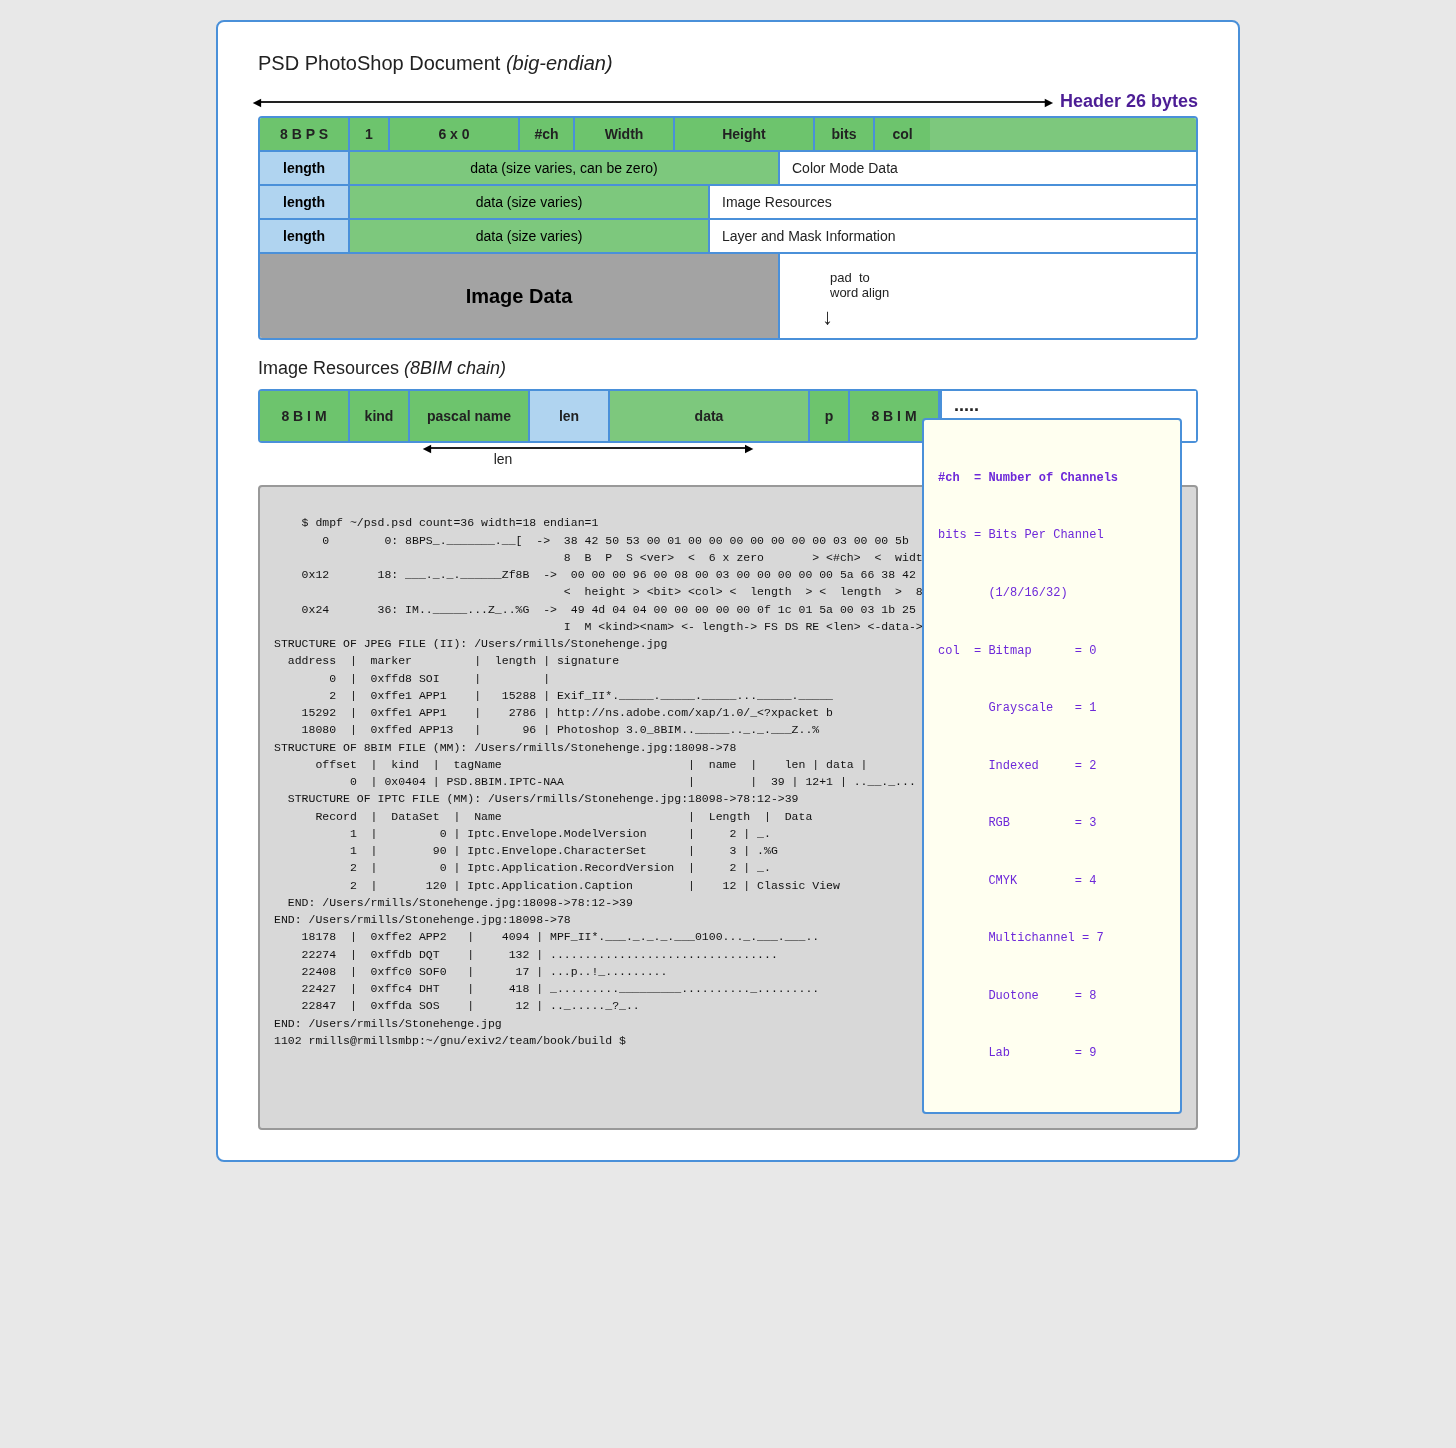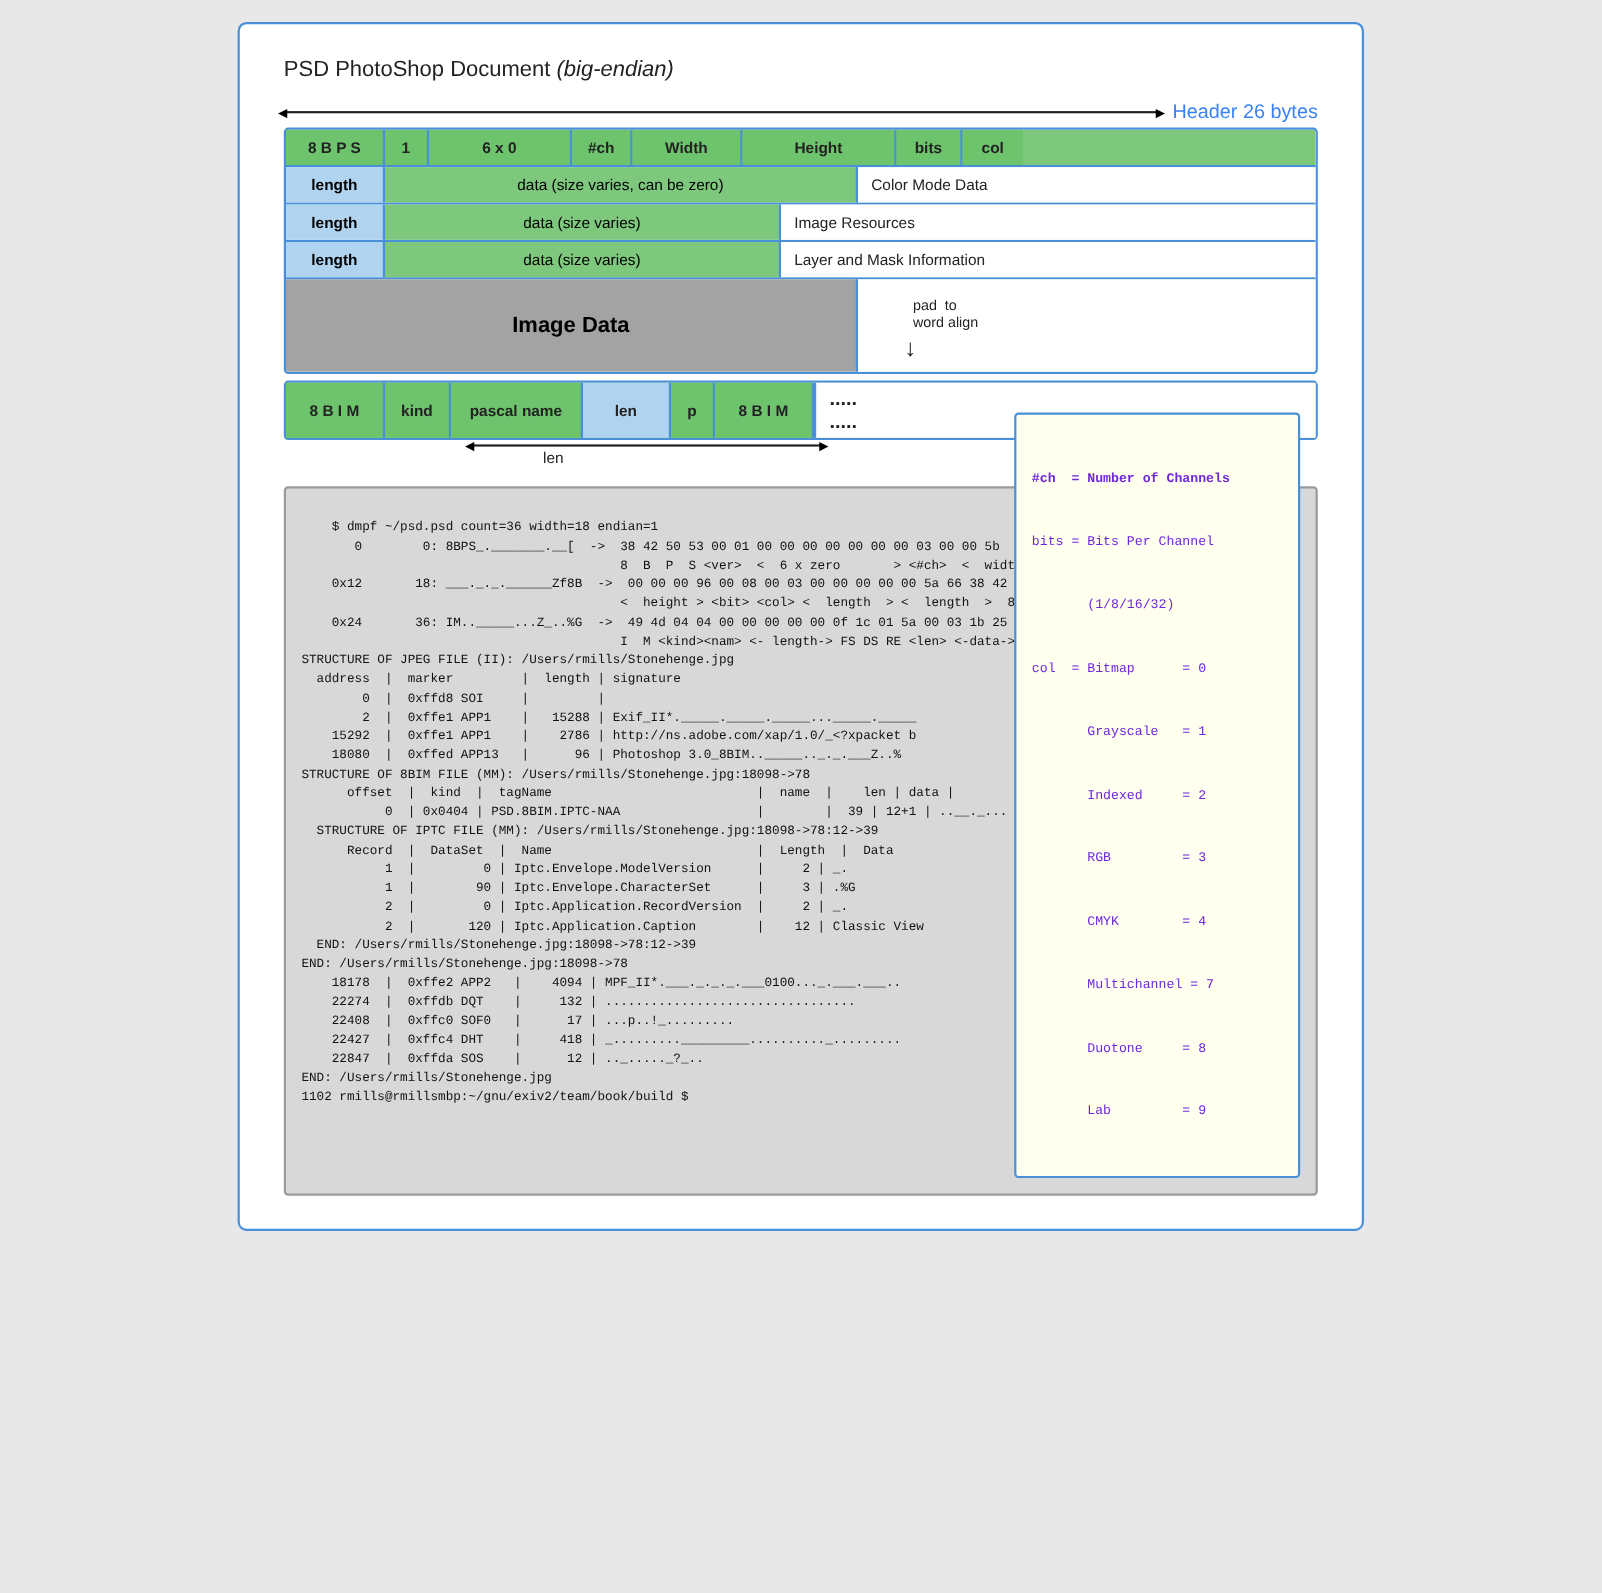--- a/index.html
+++ b/index.html
@@ -64,23 +64,23 @@
     }
     .arrow-line-inner::after {
       content: '►';
       position: absolute;
       right: -8px;
       top: -7px;
       font-size: 14px;
     }
     .header-26-label {
       font-size: 18px;
-      font-weight: normal;
+      font-weight: bold;
       white-space: nowrap;
-      color: #3b82f6;
+      color: #4c1d95;
     }
 
     
     .psd-diagram {
       border: 2px solid #4a90d9;
       border-radius: 4px;
       overflow: hidden;
       margin-bottom: 6px;
     }
 
@@ -370,28 +370,32 @@
       <div class="row-image-data">Image Data</div>
       <div class="cell-pad-label">
         <div class="pad-section">
           <div class="pad-text">pad&nbsp; to<br>word align</div>
           <div class="pad-arrow">↓</div>
         </div>
       </div>
     </div>
   </div>
 
+  <div class="section-title">
+    Image Resources <em>(8BIM chain)</em>
+  </div>
 
   <div class="connector-section">
     <div class="bim-diagram">
       <div class="row-bim">
         <div class="cell cell-8bim">8 B I M</div>
         <div class="cell cell-kind">kind</div>
         <div class="cell cell-pascal">pascal name</div>
         <div class="cell cell-len">len</div>
+        <div class="cell cell-bim-data">data</div>
         <div class="cell cell-p">p</div>
         <div class="cell cell-8bim2">8 B I M</div>
         <div class="cell-dots-col">
           <div>.....</div>
           <div>.....</div>
         </div>
       </div>
     </div>
 
     <div class="len-arrow-row">

